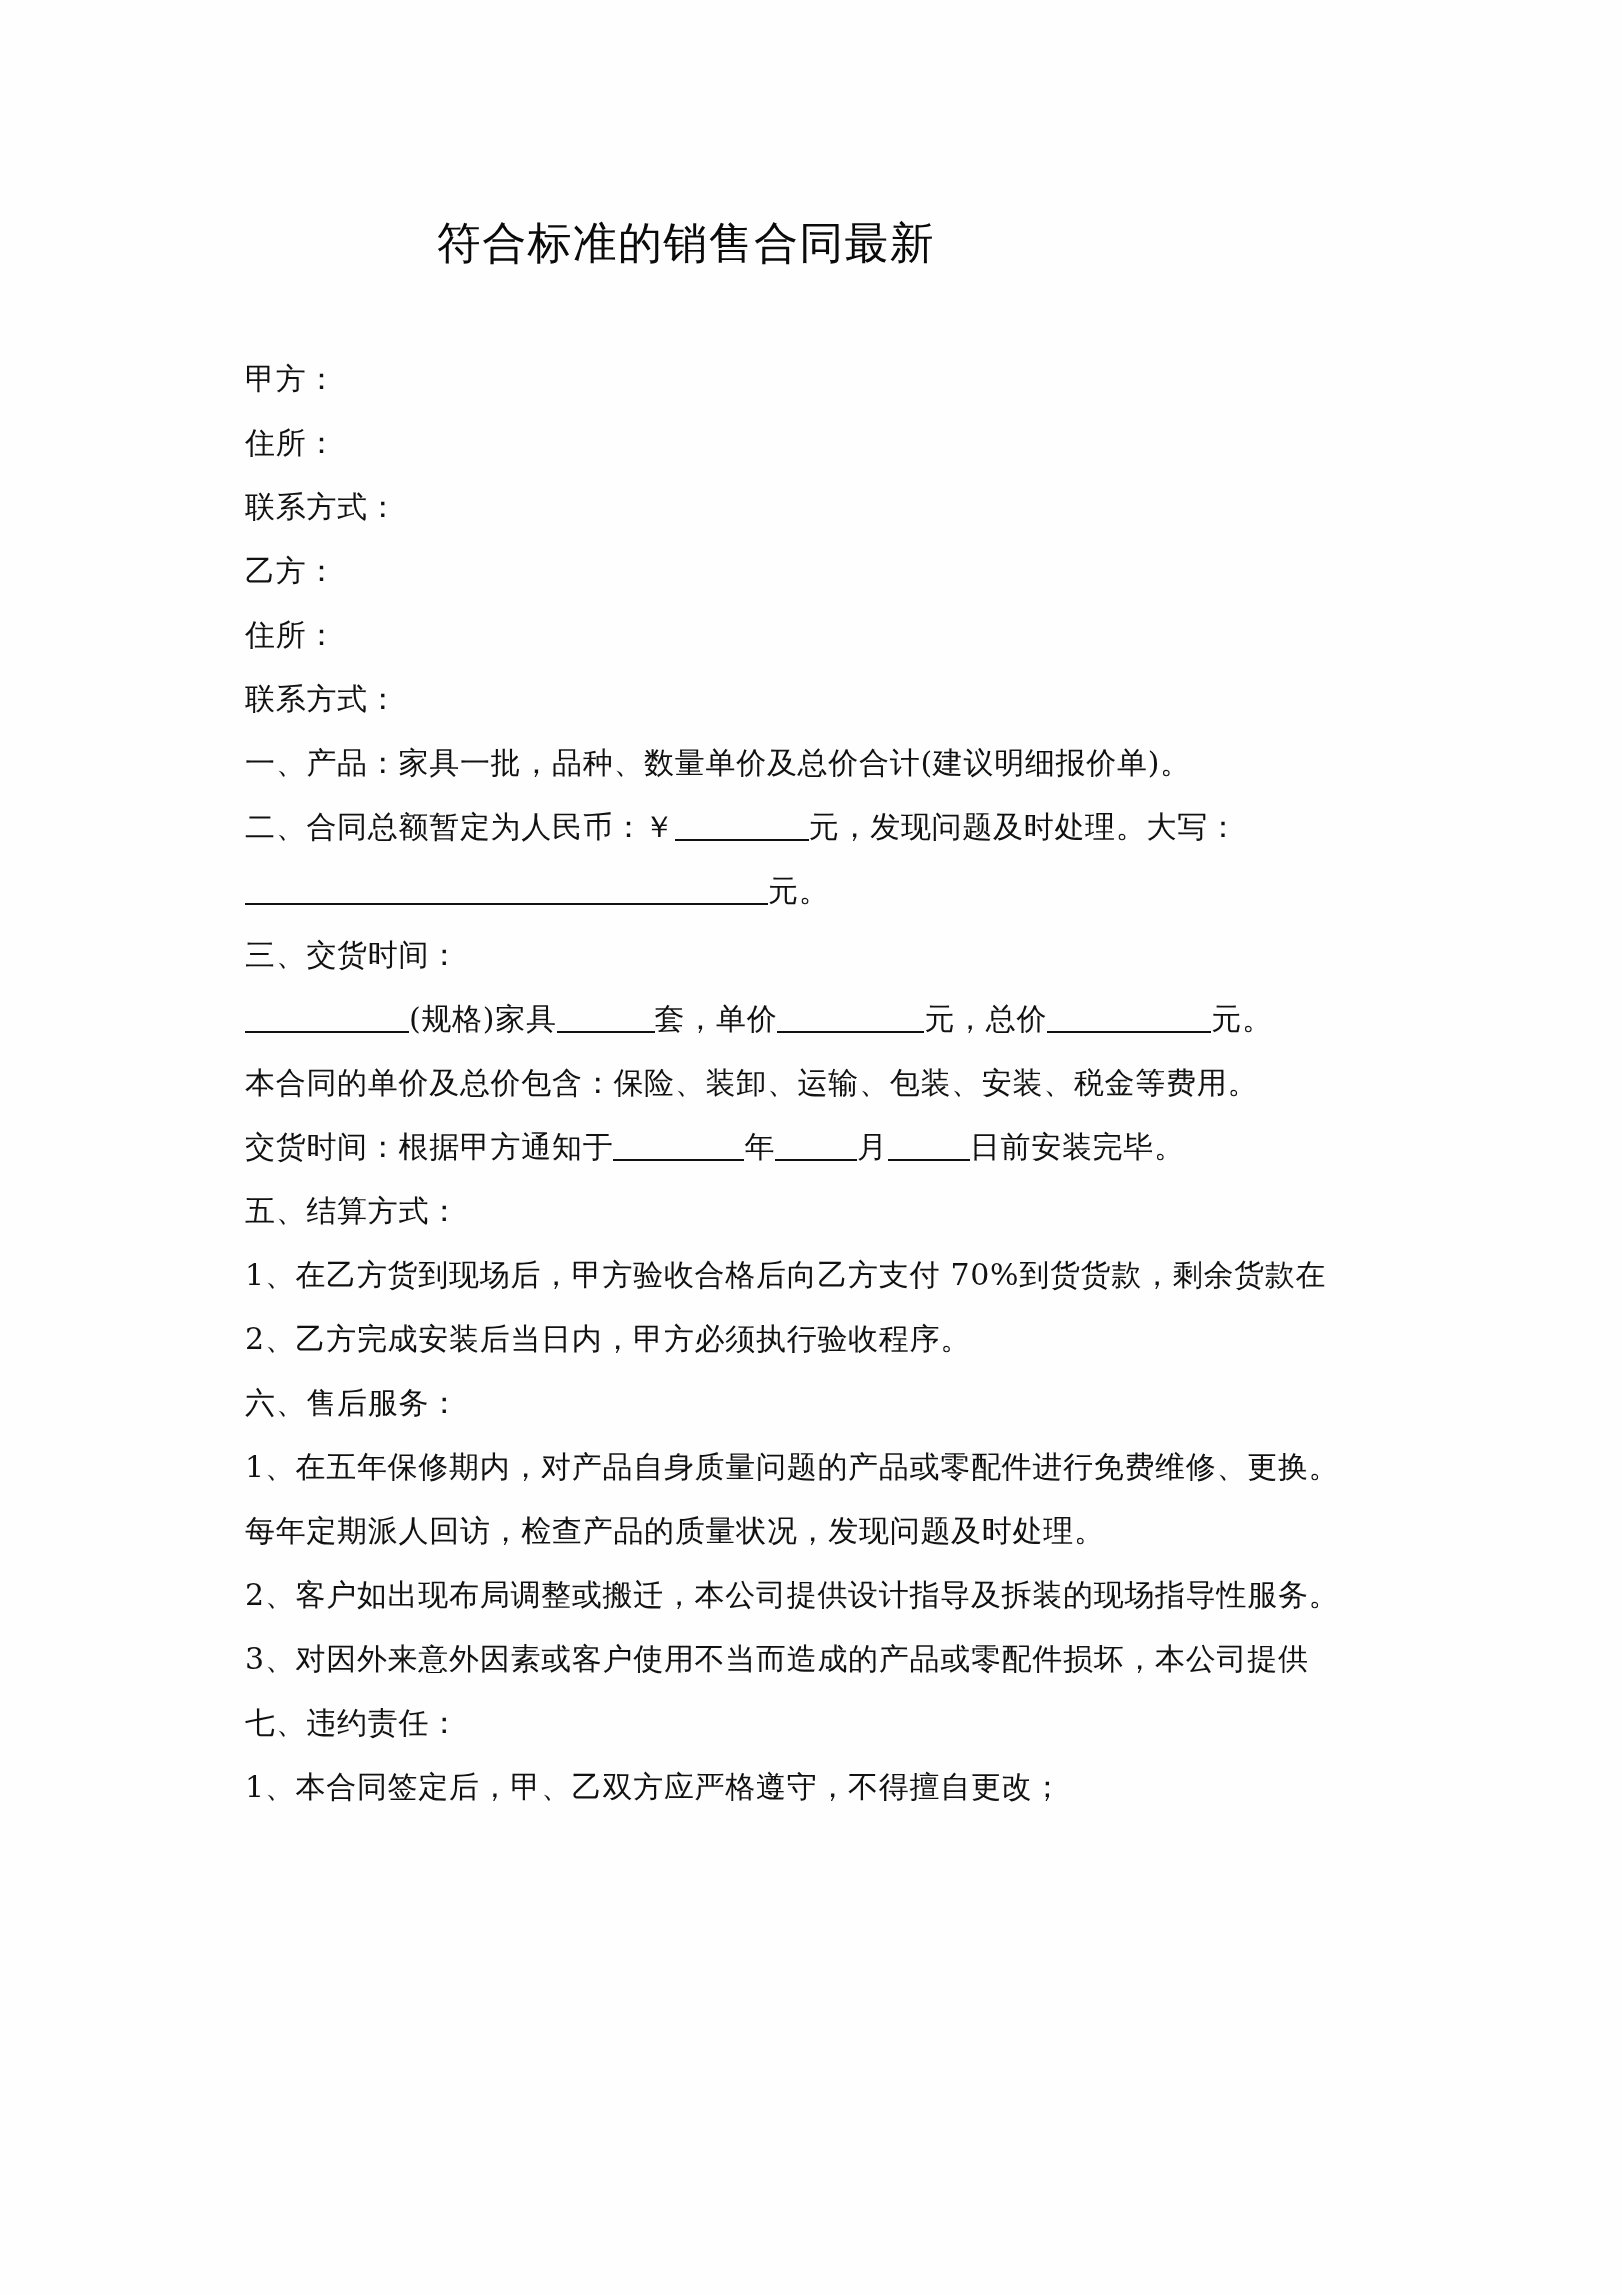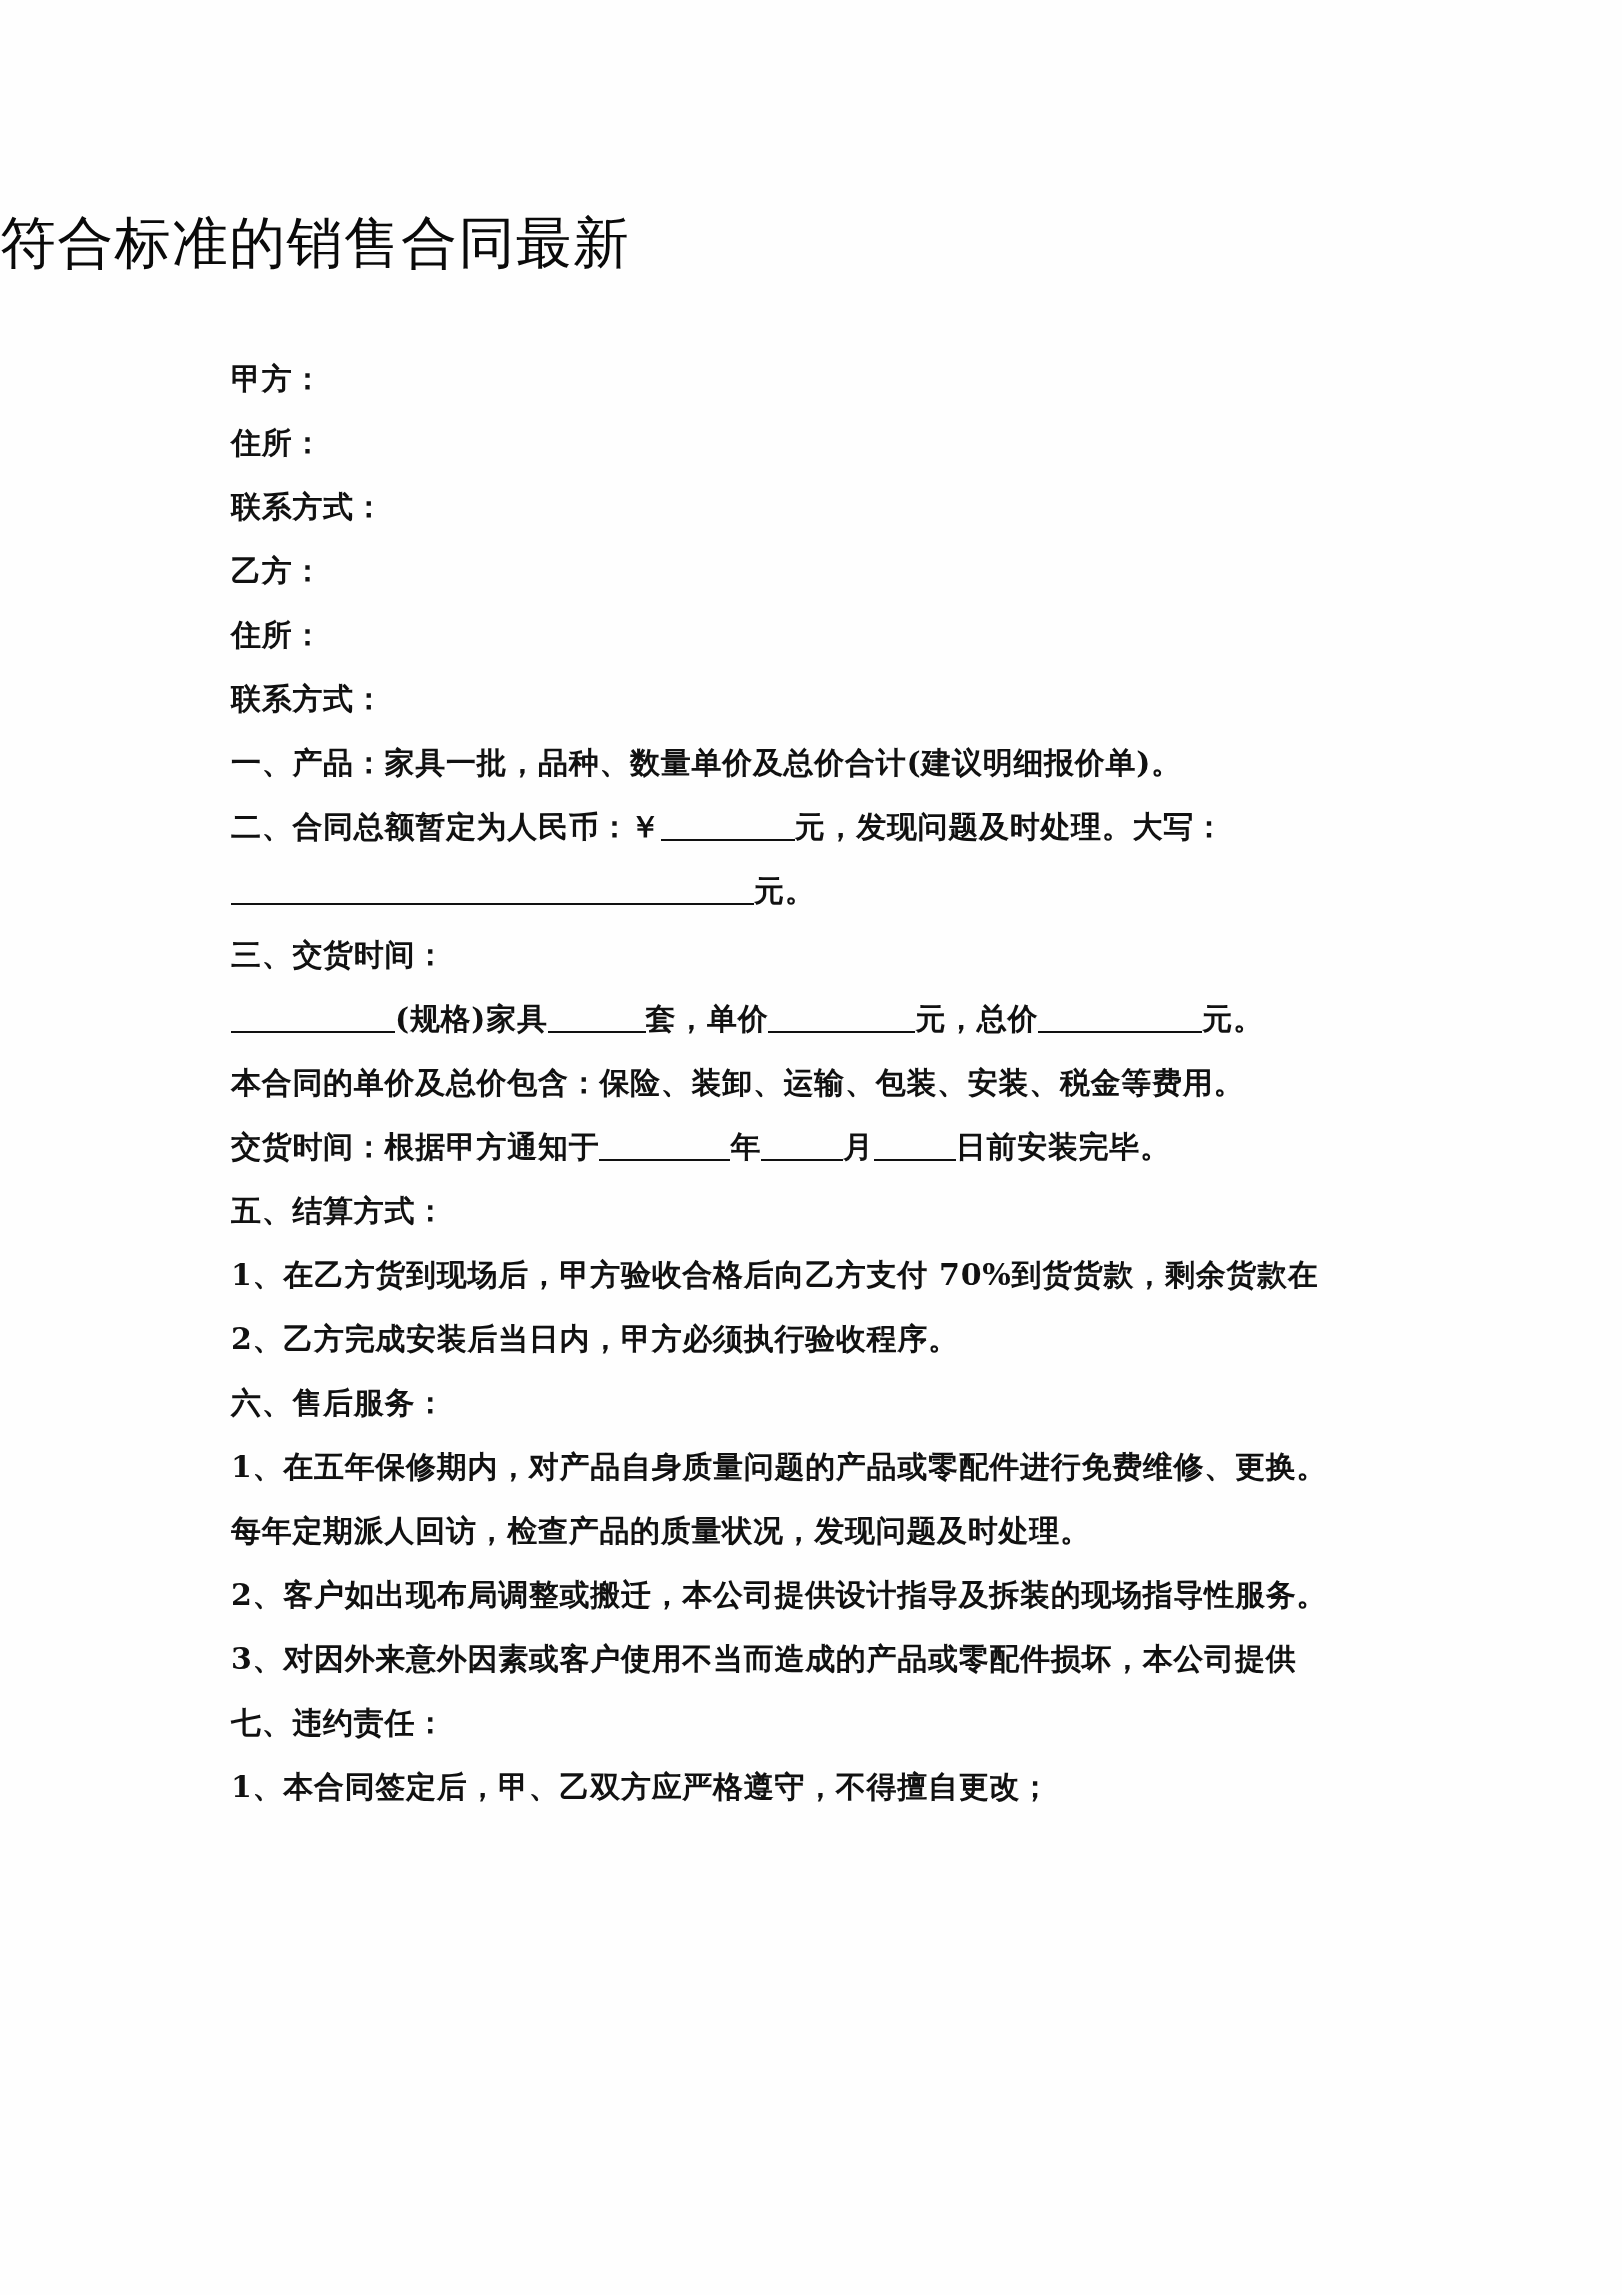--- a/index.html
+++ b/index.html
@@ -19,32 +19,31 @@
       position: absolute;
       left: 0; top: 0;
       width: 1623px; height: 2295px;
       background: #fefefe;
     }
     .title {
       position: absolute;
       top: 203px;
       left: 0;
       width: 1372px;
-      text-align: left;
-      font-size: 56px;
+      text-align: center;
+      font-size: 44px;
       line-height: 79px;
       letter-spacing: 1.3px;
       color: #0a0a0a;
     }
     .body {
       position: absolute;
-      left: 231px;
+      left: 245px;
       top: 347px;
       width: 1132px;
-      font-weight: bold;
     }
     .line {
       height: 64px;
       line-height: 64px;
       font-size: 30px;
       white-space: nowrap;
       letter-spacing: 0.7px;
     }
     .blank {
       display: inline-block;

